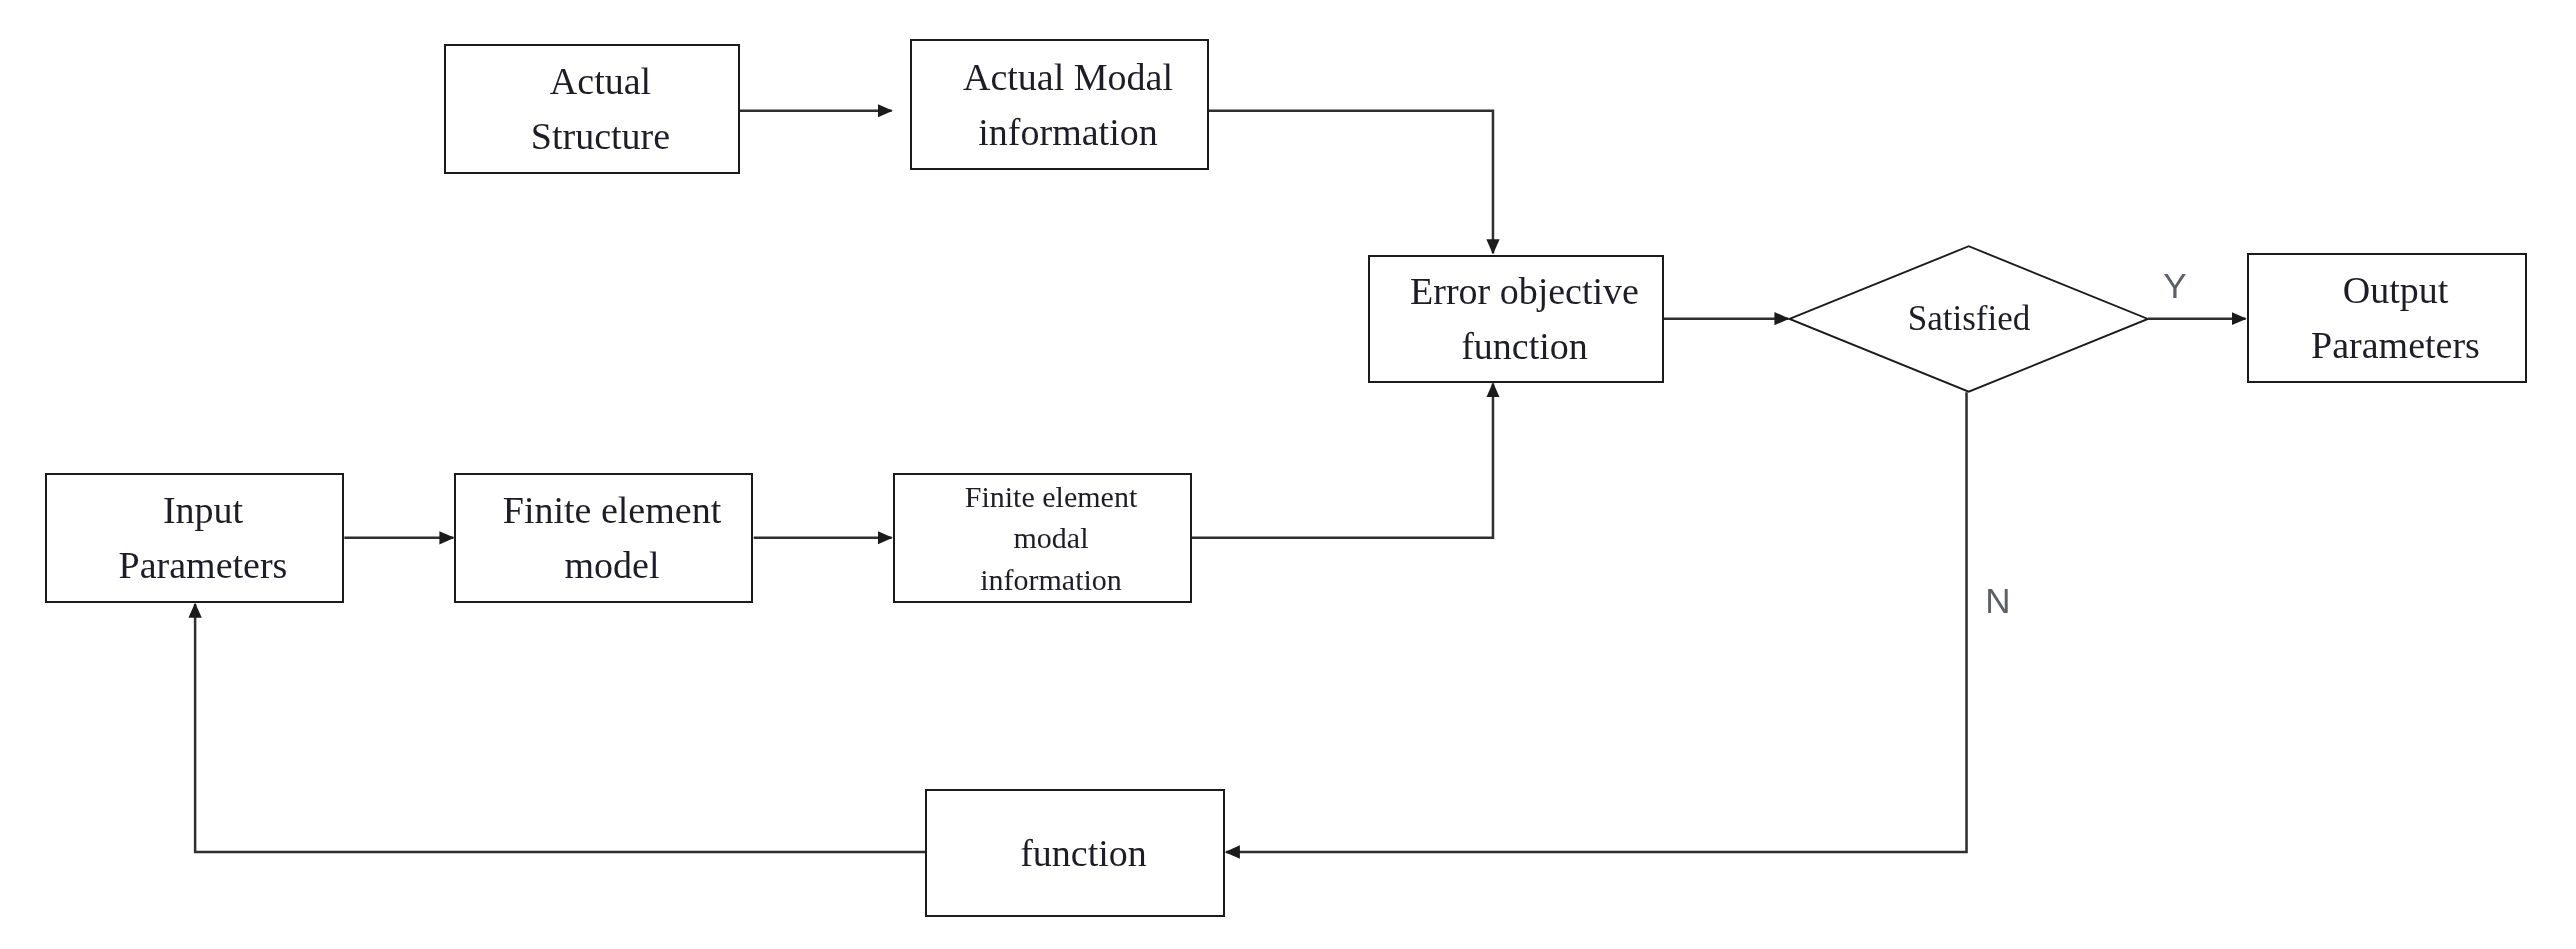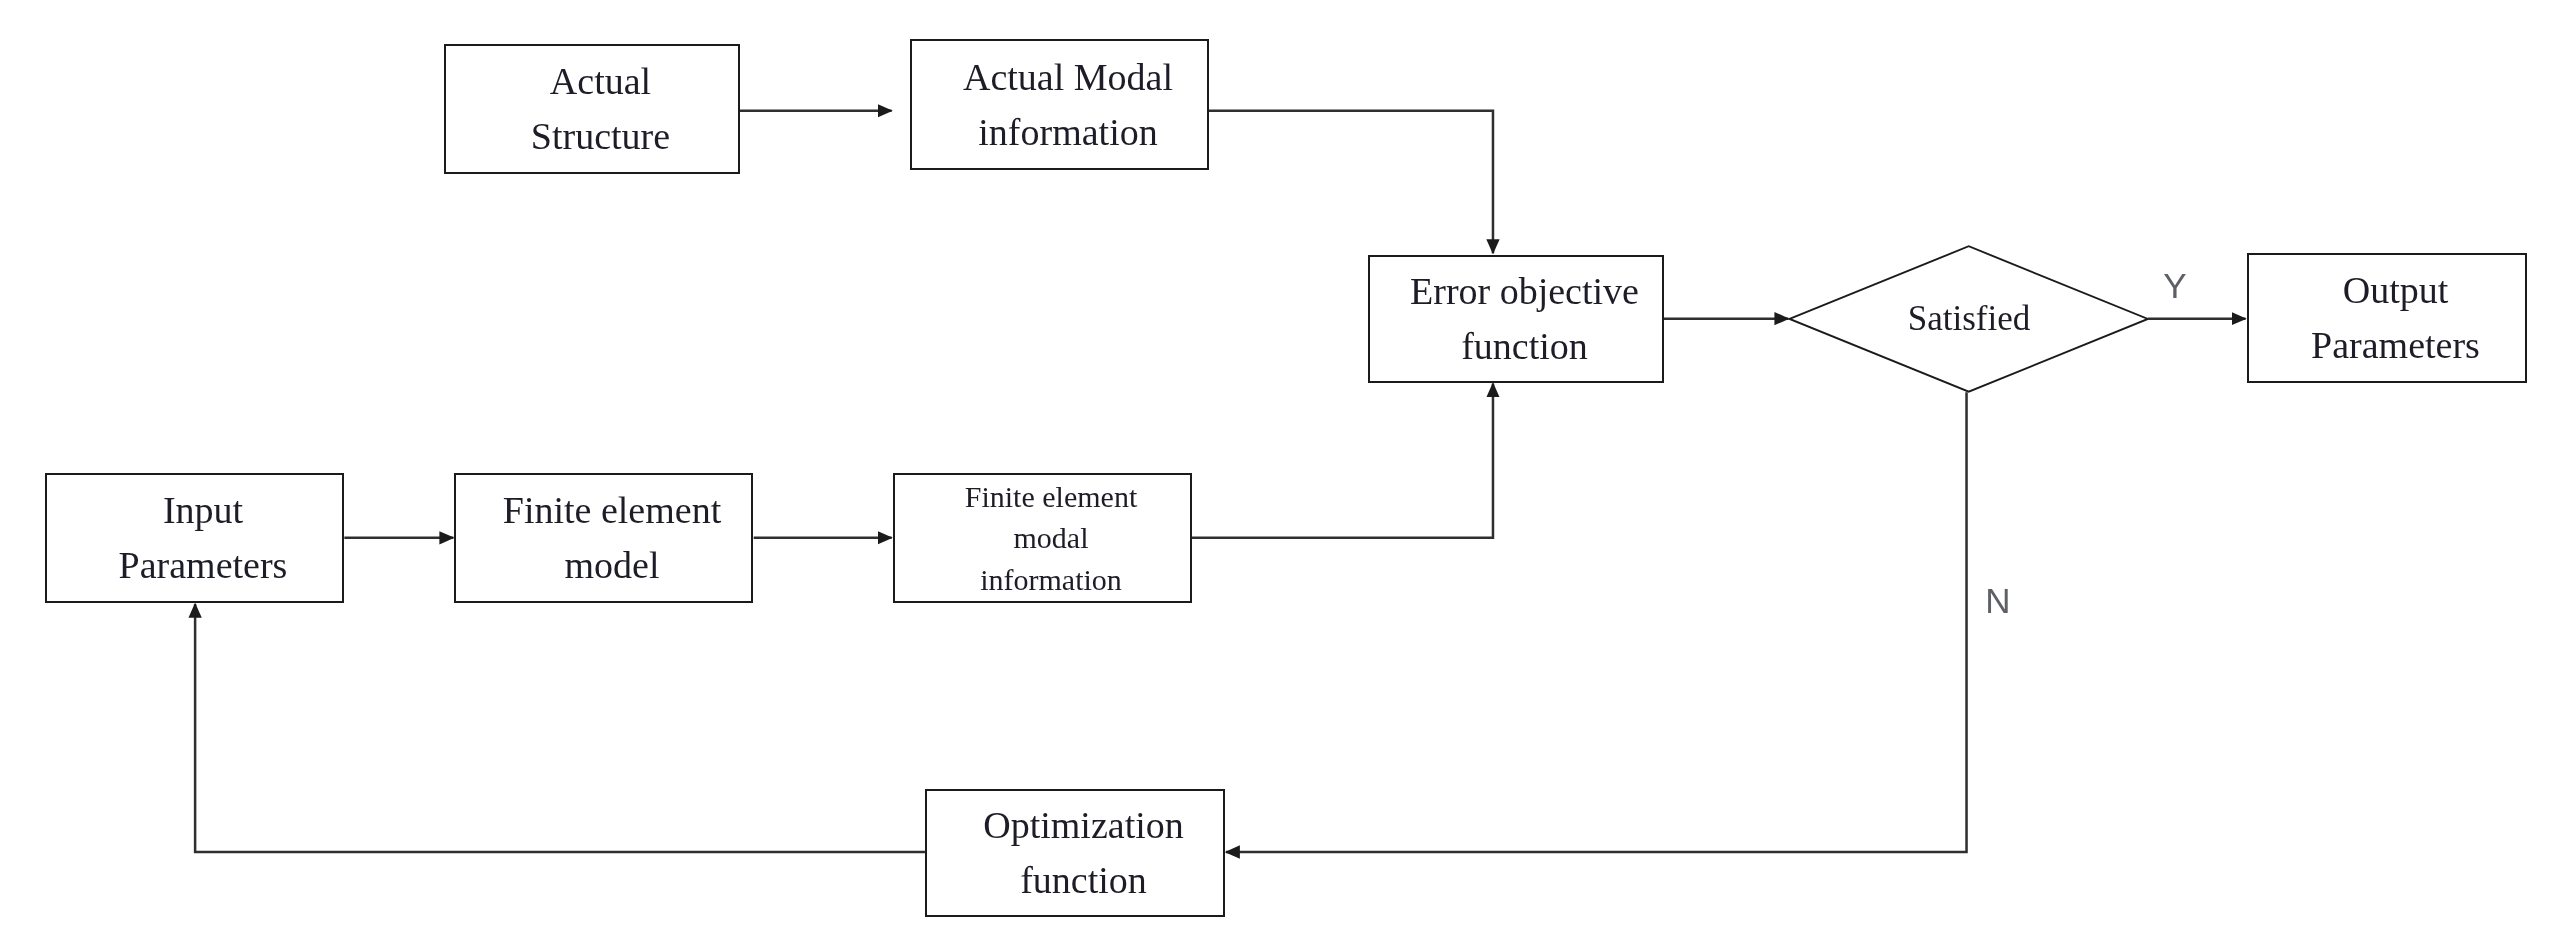--- a/index.html
+++ b/index.html
@@ -111,20 +111,19 @@
       <div class="node" style="left: 454px; top: 473px; width: 299px; height: 130px; font-size: 38px;">
         <div class="line">Finite element</div>
         <div class="line">model</div>
       </div>
       <div class="node" style="left: 893px; top: 473px; width: 299px; height: 130px; font-size: 30px; line-height: 1.38;">
         <div class="line" style="line-height: 1.38;">Finite element</div>
         <div class="line" style="line-height: 1.38;">modal</div>
         <div class="line" style="line-height: 1.38;">information</div>
       </div>
       <div class="node" style="left: 925px; top: 789px; width: 300px; height: 128px; font-size: 38px;">
-        <div class="line">Optimization</div>
         <div class="line">function</div>
       </div>
       <span class="edge-label" style="left: 2175px; top: 285px; font-size: 35px;">Y</span>
       <span class="edge-label" style="left: 1998px; top: 600px; font-size: 35px;">N</span>
     </div>
 </div>
 
 
 </body></html>

